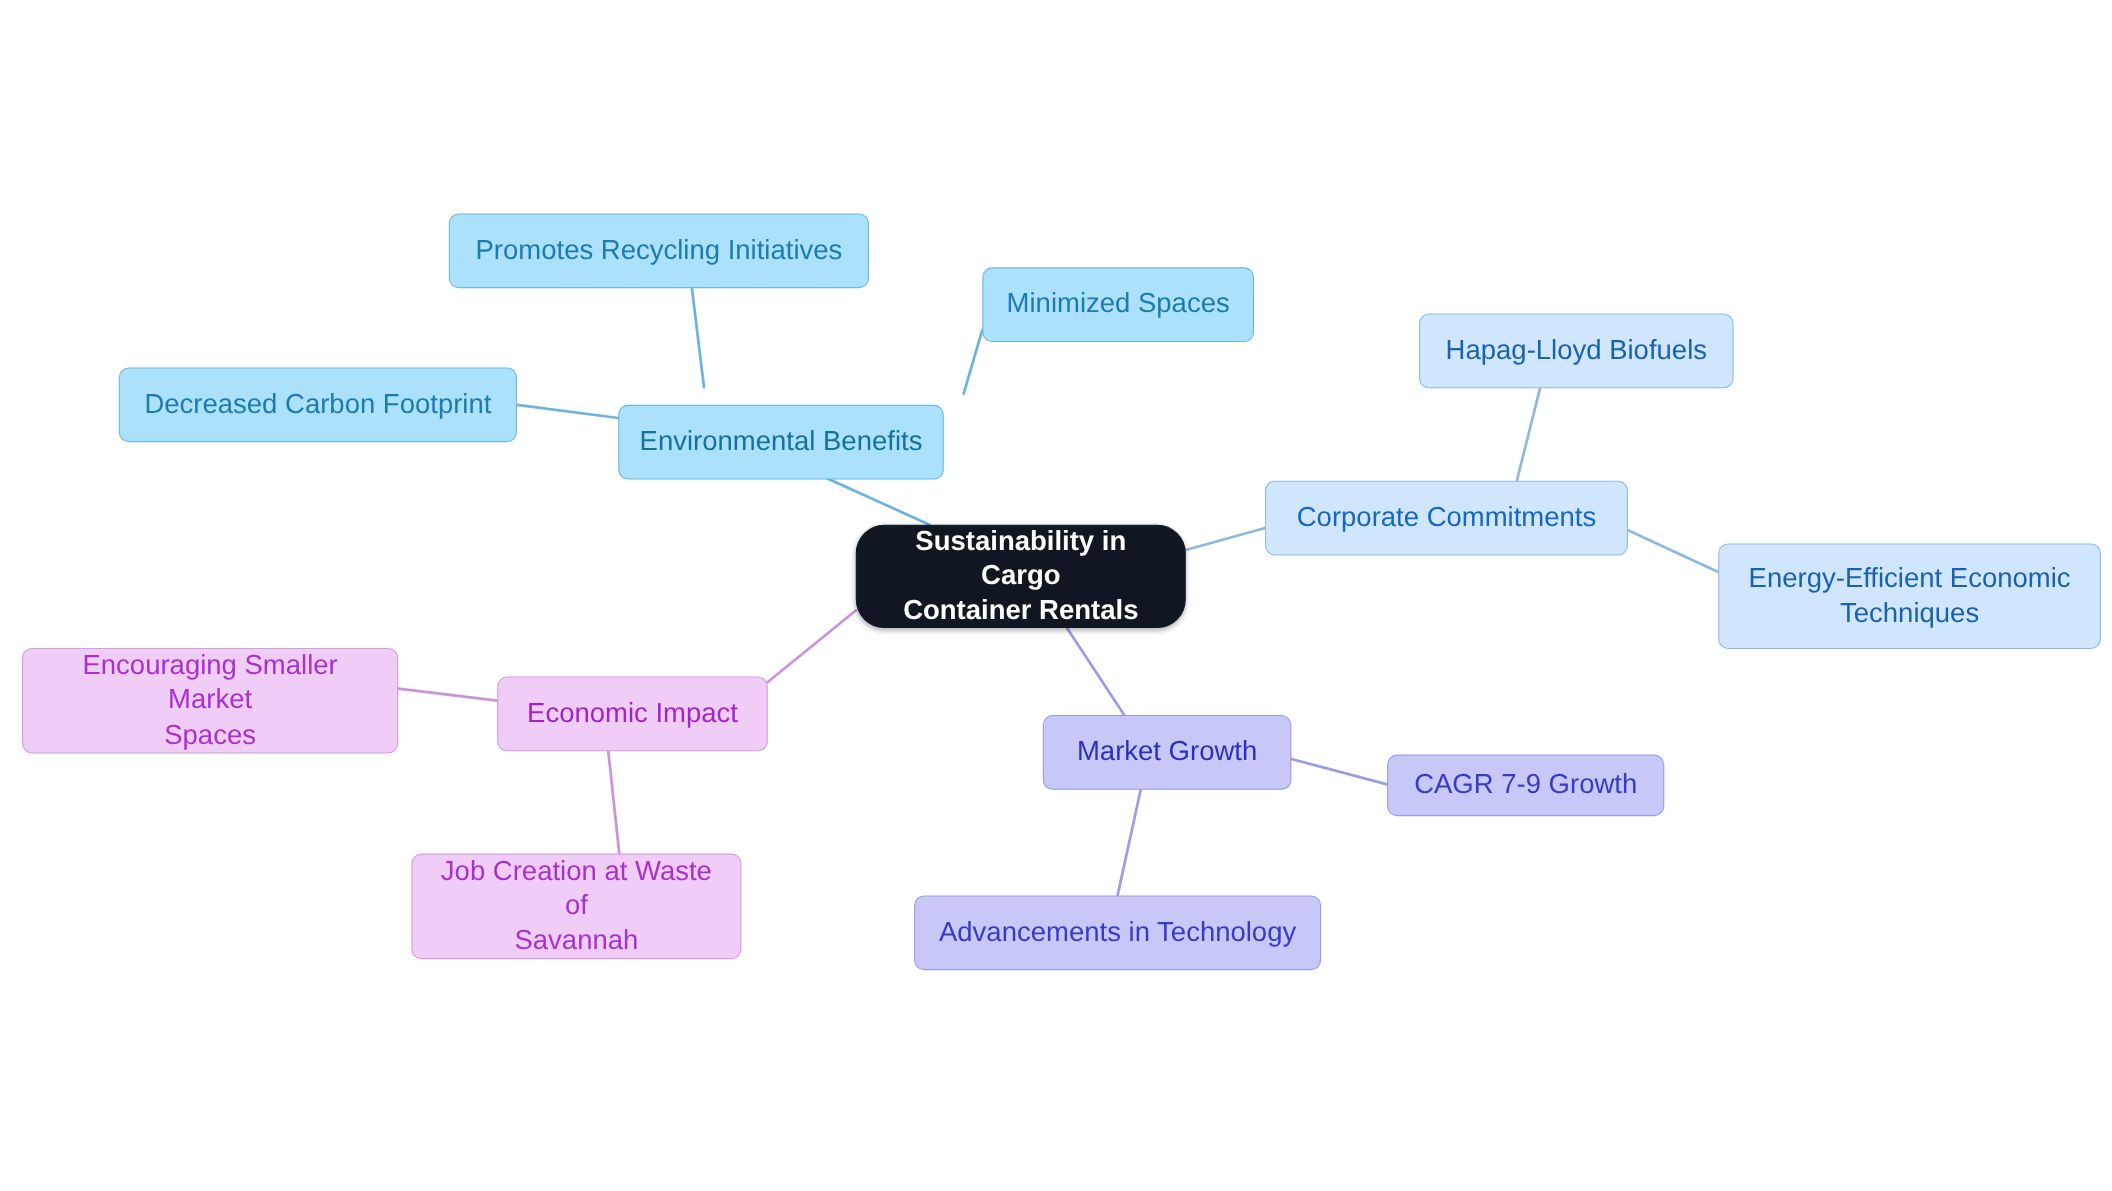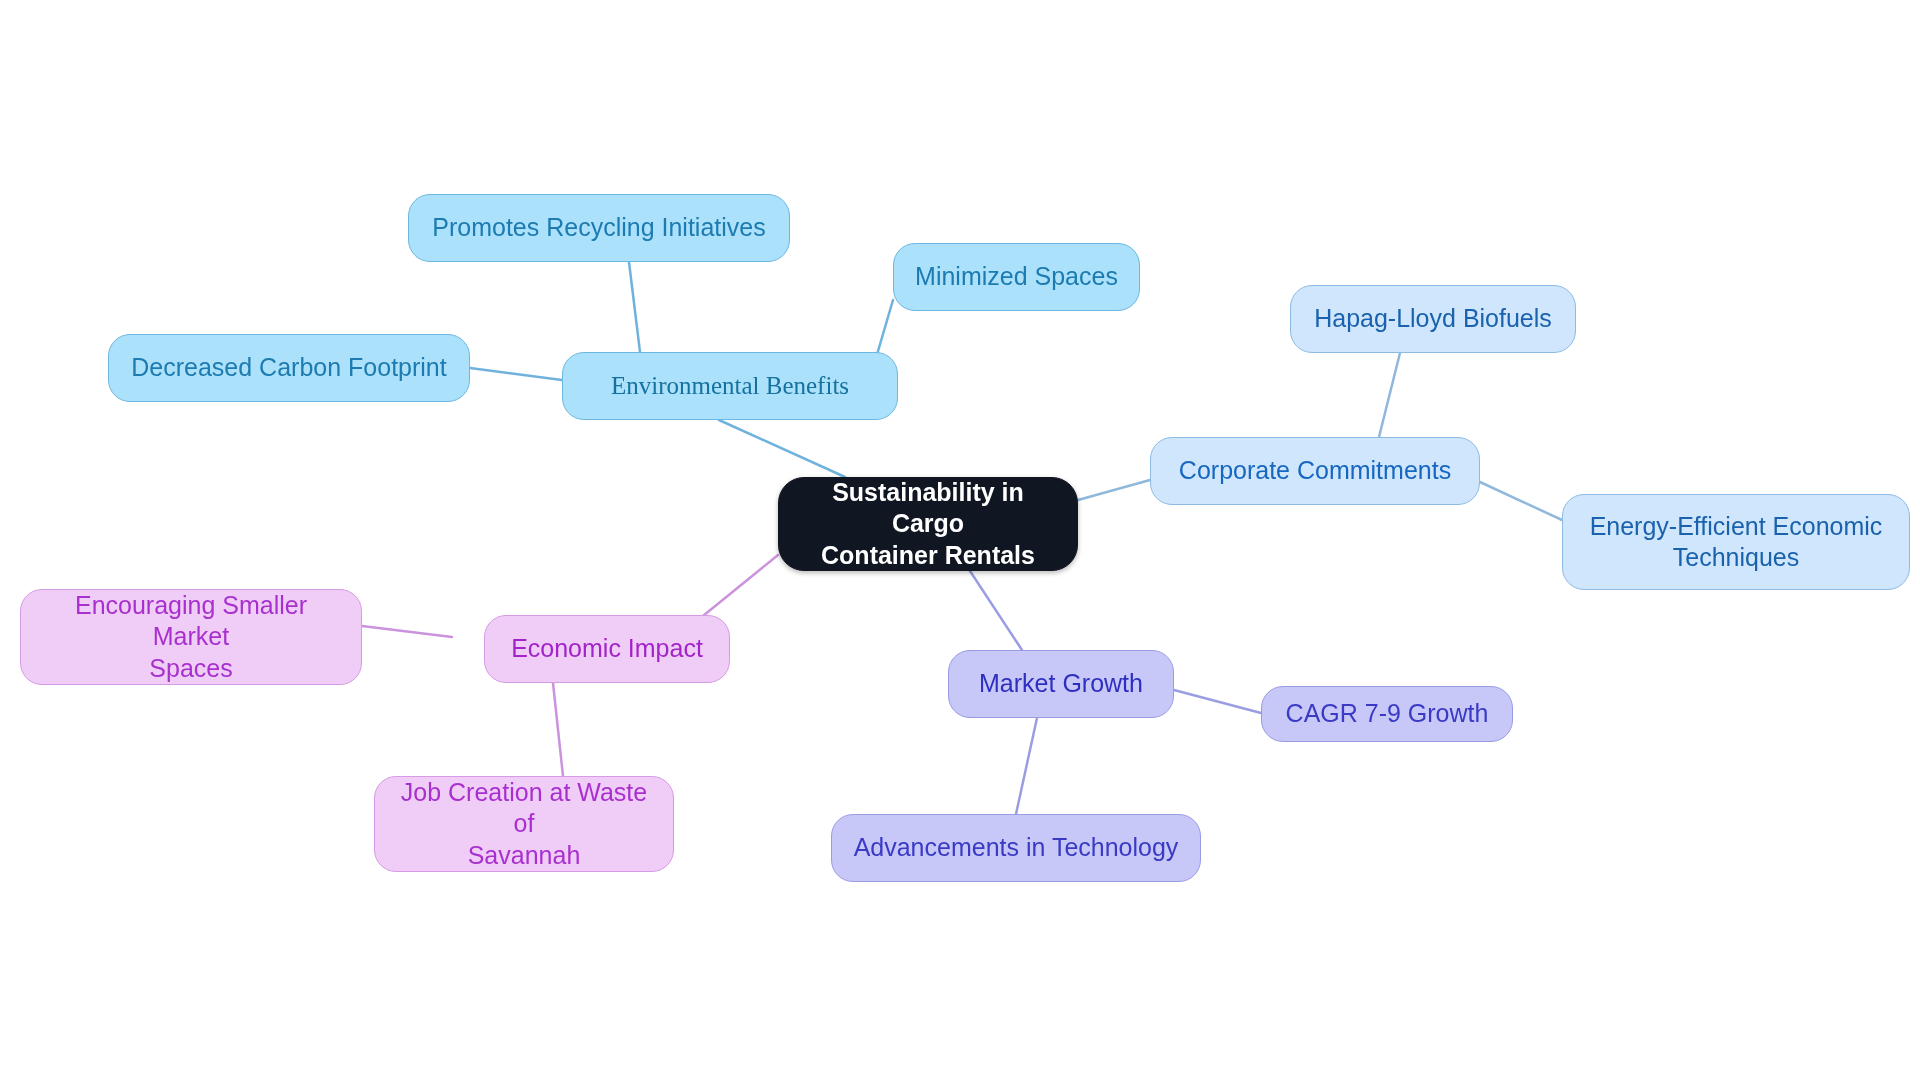--- a/index.html
+++ b/index.html
@@ -26,21 +26,21 @@
     height: 1083px;
     pointer-events: none;
   }
   .node {
     position: absolute;
     box-sizing: border-box;
     display: flex;
     align-items: center;
     justify-content: center;
     text-align: center;
-    border-radius: 22px;
+    border-radius: 9px;
     border-style: solid;
     border-width: 1.5px;
     line-height: 1.25;
     white-space: pre-line;
     padding: 6px 14px;
   }
   .node-root {
     background: #111722;
     border-color: #111722;
     color: #ffffff;
@@ -83,21 +83,20 @@
     background: #c7c8f8;
     border-color: #9a9ce2;
     color: #3a3ac4;
     font-size: 25px;
   }
   .node-econ {
     background: #f0cdf7;
     border-color: #d79ae4;
     color: #a224c9;
     font-size: 25px;
-    margin-left: 32px;
   }
   .node-econ-child {
     background: #f0cdf7;
     border-color: #d79ae4;
     color: #a830cf;
     font-size: 25px;
   }
   .node-label {
     display: block;
     white-space: pre-line;
@@ -118,21 +117,21 @@
       <line x1="970" y1="571" x2="1022" y2="650" stroke="#9b9de3" stroke-width="2.5" stroke-linecap="round"></line>
       <line x1="1174" y1="690" x2="1261" y2="713" stroke="#9b9de3" stroke-width="2.5" stroke-linecap="round"></line>
       <line x1="1037" y1="718" x2="1016" y2="814" stroke="#9b9de3" stroke-width="2.5" stroke-linecap="round"></line>
       <line x1="778" y1="555" x2="698" y2="620" stroke="#cb92dd" stroke-width="2.5" stroke-linecap="round"></line>
       <line x1="452" y1="637" x2="362" y2="626" stroke="#cb92dd" stroke-width="2.5" stroke-linecap="round"></line>
       <line x1="553" y1="683" x2="563" y2="776" stroke="#cb92dd" stroke-width="2.5" stroke-linecap="round"></line>
     </svg>
   <div id="node-layer">
       <div class="node node-root" style="left: 778px; top: 477px; width: 300px; height: 94px;"><span class="node-label">Sustainability in Cargo
 Container Rentals</span></div>
-      <div class="node node-env" style="left: 562px; top: 352px; width: 336px; height: 68px; font-family: Liberation Serif, serif;"><span class="node-label">Environmental Benefits</span></div>
+      <div class="node node-env" style="left: 562px; top: 368px; width: 296px; height: 68px;"><span class="node-label">Environmental Benefits</span></div>
       <div class="node node-env-child" style="left: 408px; top: 194px; width: 382px; height: 68px;"><span class="node-label">Promotes Recycling Initiatives</span></div>
       <div class="node node-env-child" style="left: 108px; top: 334px; width: 362px; height: 68px;"><span class="node-label">Decreased Carbon Footprint</span></div>
       <div class="node node-env-child" style="left: 893px; top: 243px; width: 247px; height: 68px;"><span class="node-label">Minimized Spaces</span></div>
       <div class="node node-corp" style="left: 1150px; top: 437px; width: 330px; height: 68px;"><span class="node-label">Corporate Commitments</span></div>
       <div class="node node-corp-child" style="left: 1290px; top: 285px; width: 286px; height: 68px;"><span class="node-label">Hapag-Lloyd Biofuels</span></div>
       <div class="node node-corp-child" style="left: 1562px; top: 494px; width: 348px; height: 96px;"><span class="node-label">Energy-Efficient Economic
 Techniques</span></div>
       <div class="node node-market" style="left: 948px; top: 650px; width: 226px; height: 68px;"><span class="node-label">Market Growth</span></div>
       <div class="node node-market-child" style="left: 1261px; top: 686px; width: 252px; height: 56px;"><span class="node-label">CAGR 7-9 Growth</span></div>
       <div class="node node-market-child" style="left: 831px; top: 814px; width: 370px; height: 68px;"><span class="node-label">Advancements in Technology</span></div>

